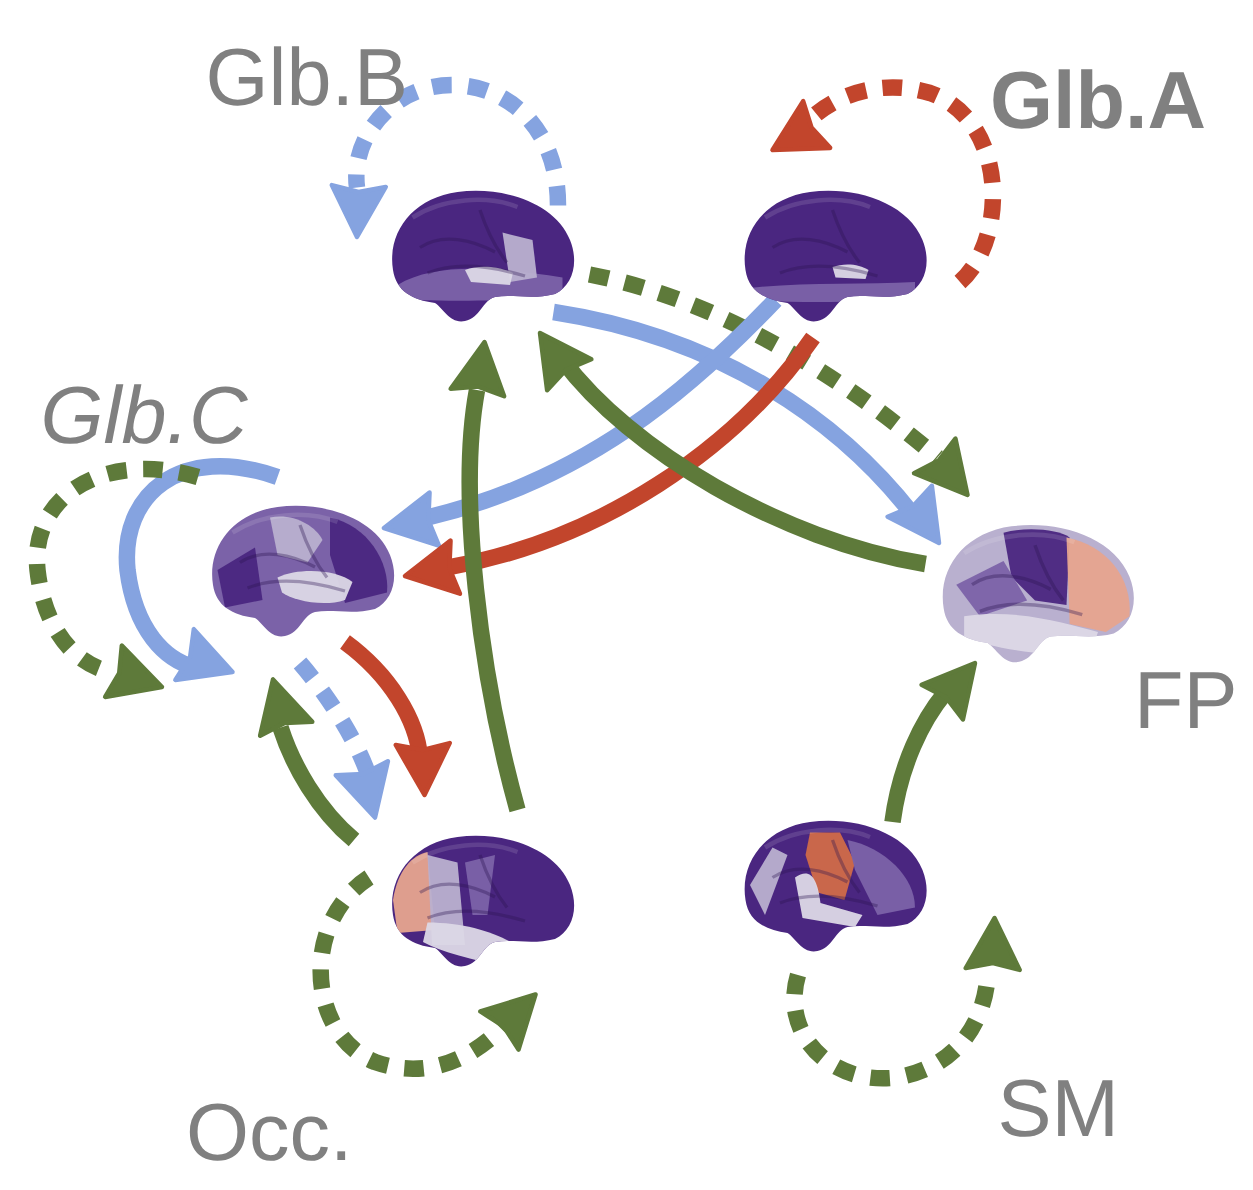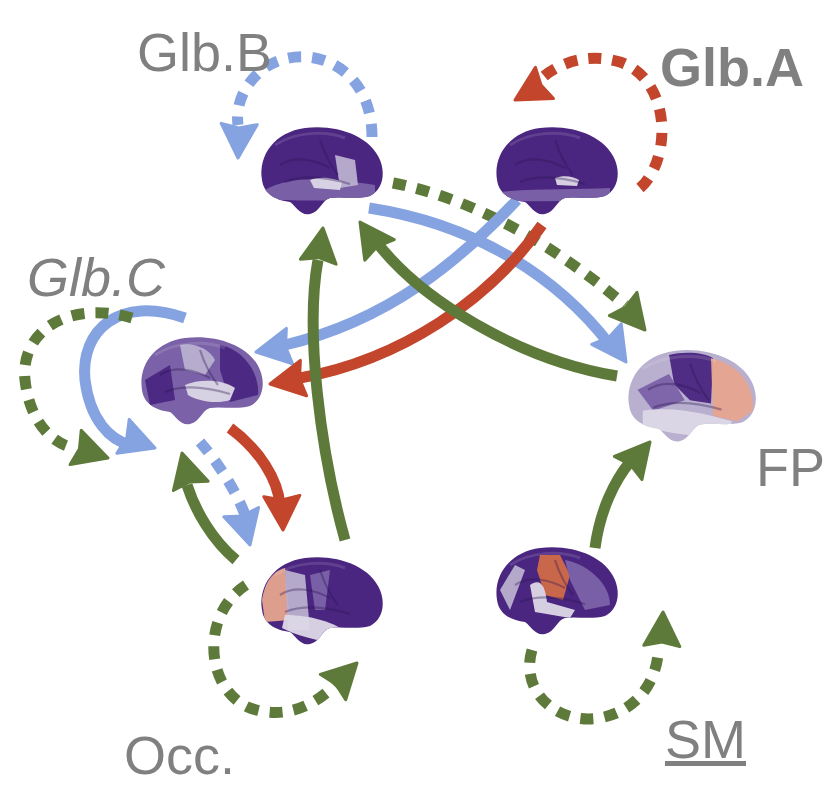--- a/index.html
+++ b/index.html
@@ -218,13 +218,13 @@
         </g>
       </g>
     </g>
 </svg>
 
 <div class="node-label" style="left:137px; top:25px;">Glb.B</div>
 <div class="node-label" style="left:660px; top:40px;font-weight:bold;">Glb.A</div>
 <div class="node-label" style="left:27px; top:250px;font-style:italic;">Glb.C</div>
 <div class="node-label" style="left:756px; top:440px;">FP</div>
 <div class="node-label" style="left:124px; top:712px;margin-top:16px;">Occ.</div>
-<div class="node-label" style="left:665px; top:712px;text-decoration:underline;">SM</div>
+<div class="node-label" style="left:665px; top:712px;">SM</div>
 
 </body></html>

